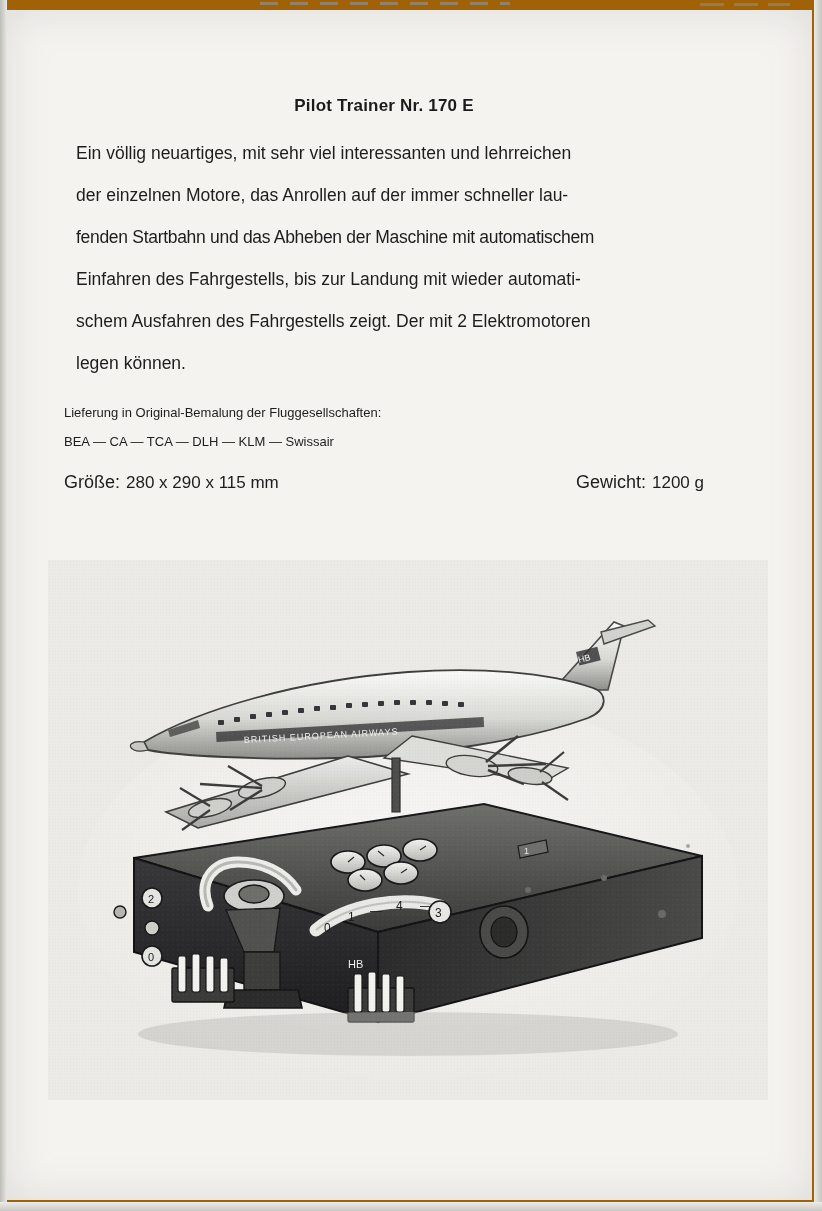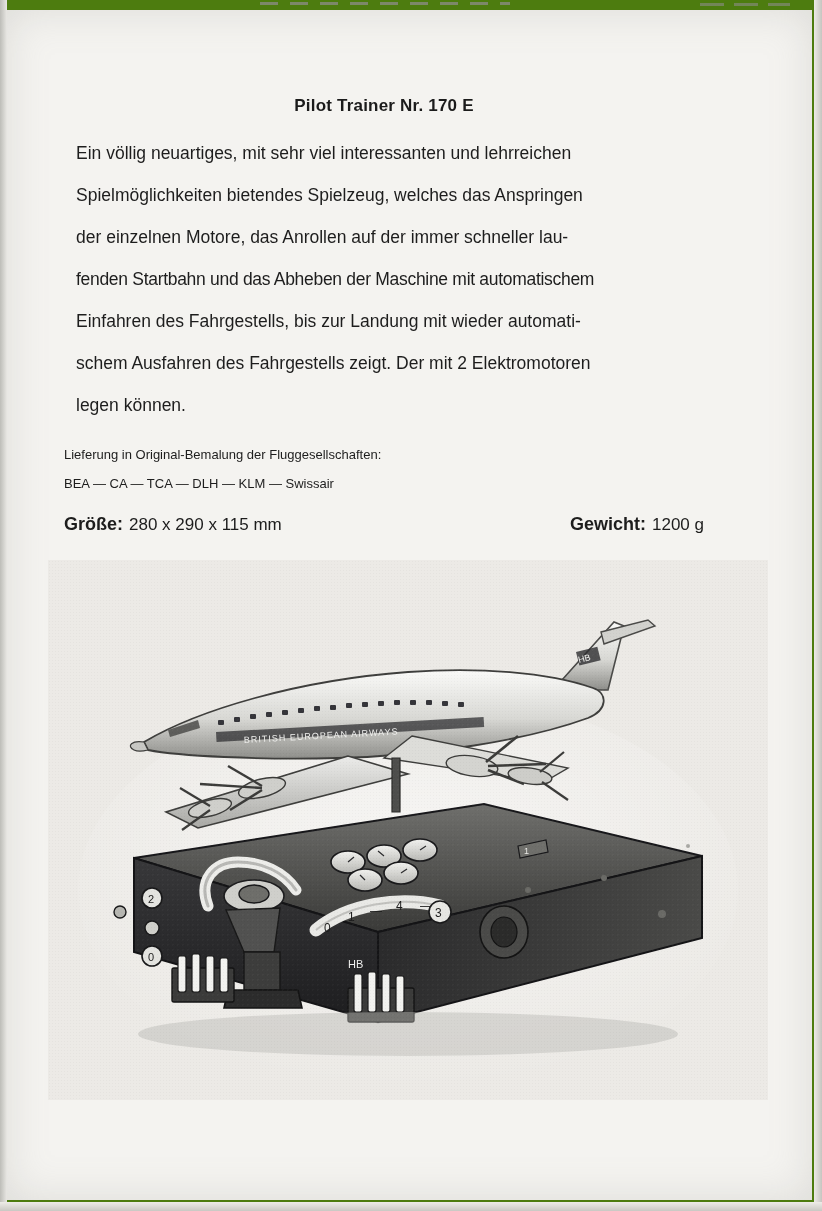--- a/index.html
+++ b/index.html
@@ -7,21 +7,21 @@
     padding: 0;
     background: #fff;
   }
   body {
     font-family: "Liberation Sans", sans-serif;
   }
   .page {
     position: relative;
     width: 822px;
     height: 1211px;
-    background: #4d7c0f;
+    background: #a16207;
     overflow: hidden;
   }
   
   .scan-frame {
     position: absolute;
     left: 6px;
     top: 10px;
     width: 806px;
     height: 1190px;
     background: #f4f3f0;
@@ -107,21 +107,21 @@
 
   .specs {
     margin-top: 16px;
     display: flex;
     justify-content: space-between;
     align-items: baseline;
     font-size: 17px;
     color: #1d1d1d;
   }
   .spec-label {
-    font-weight: bold;
+    font-weight: normal;
     font-size: 18px;
     margin-right: 6px;
   }
   .spec-value { font-size: 17px; }
 
   
   .watermark {
     position: absolute;
     left: 70px;
     top: 586px;
@@ -167,21 +167,20 @@
   <div class="right-edge"></div>
   <div class="bottom-edge"></div>
   <div class="edge-top-dash"></div>
   <div class="edge-top-dash2"></div>
 
   <div class="content">
     <h1 class="title">Pilot Trainer Nr. 170 E</h1>
 
     <div class="body-text">
       <p>Ein völlig neuartiges, mit sehr viel interessanten und lehrreichen</p>
-      <p>Spielmöglichkeiten bietendes Spielzeug, welches das Anspringen</p>
       <p>der einzelnen Motore, das Anrollen auf der immer schneller lau-</p>
       <p class="tight">fenden Startbahn und das Abheben der Maschine mit automatischem</p>
       <p>Einfahren des Fahrgestells, bis zur Landung mit wieder automati-</p>
       <p>schem Ausfahren des Fahrgestells zeigt. Der mit 2 Elektromotoren</p>
       <p>legen können.</p>
     </div>
 
     <div class="delivery">
       <div>Lieferung in Original-Bemalung der Fluggesellschaften:</div>
       <div>BEA — CA — TCA — DLH — KLM — Swissair</div>

